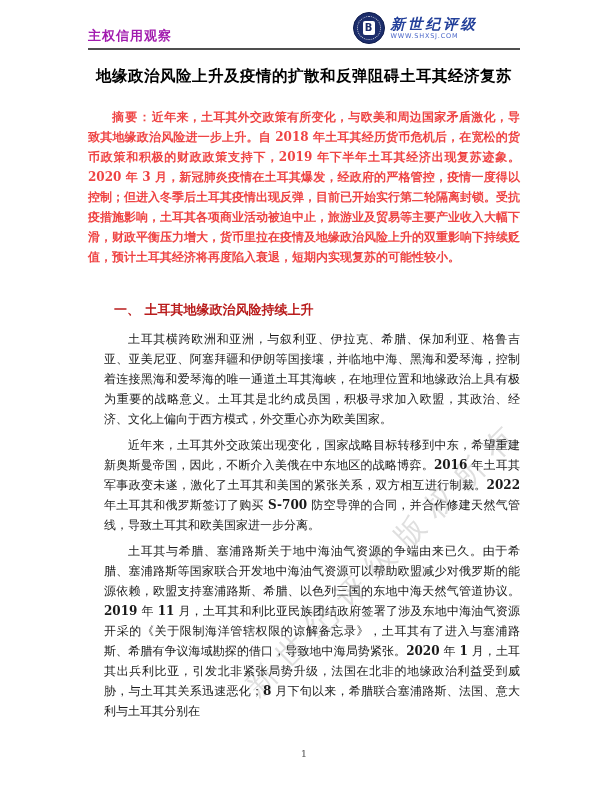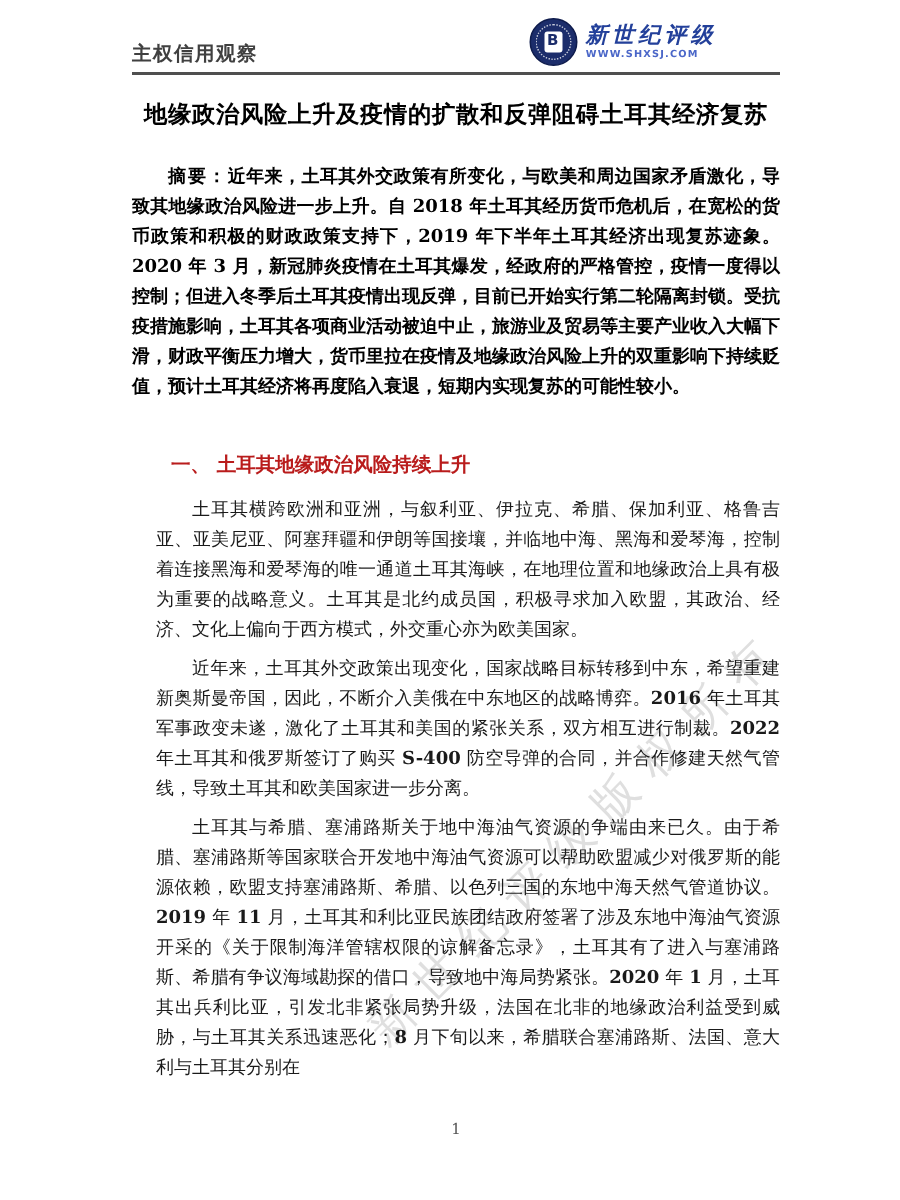--- a/index.html
+++ b/index.html
@@ -20,21 +20,21 @@
     padding-top:12px;
     display:flex;
     justify-content:space-between;
     align-items:flex-end;
     z-index:2;
   }
   .section-label{
     font-family:"DejaVu Sans","Liberation Sans",sans-serif;
     font-size:13px;
     font-weight:700;
-    color:#404040;
+    color:#a21caf;
     letter-spacing:1px;
     padding-bottom:3px;
   }
   .logo{
     display:flex;
     align-items:center;
     gap:6px;
     margin-right:42px;
     padding-bottom:4px;
   }
@@ -74,21 +74,20 @@
     font-size:14.5px;
     letter-spacing:3px;
     color:#23409a;
   }
   .logo-url{
     margin-top:2px;
     font-family:"DejaVu Sans","Liberation Sans",sans-serif;
     font-size:6.5px;
     letter-spacing:0.8px;
     color:#4a66c8;
-    font-weight:bold;
   }
   .header-rule{
     position:relative;
     height:2px;
     background:#4f4f4f;
     z-index:2;
   }
   
   .content{position:relative;z-index:1;}
   .doc-title{
@@ -107,21 +106,21 @@
     letter-spacing:2.5px;
   }
   .byline span{margin:0 6px;}
   .abstract{
     margin-top:20px;
     font-weight:700;
     font-size:12px;
     line-height:20px;
     text-indent:2em;
     text-align:justify;
-    color:#000000;
+    color:#ef4444;
   }
   .abstract .abstract-label{letter-spacing:1px;}
   .section-heading{
     margin-top:34px;
     font-size:13px;
     font-weight:700;
     text-indent:2em;
     color:#b91c1c;
   }
   .paragraphs{margin-top:10px;}
@@ -185,21 +184,21 @@
 
 
     <div class="abstract">
       <span class="abstract-label">摘要：</span><span>近年来，土耳其外交政策有所变化，与欧美和周边国家矛盾激化，导致其地缘政治风险进一步上升。自 2018 年土耳其经历货币危机后，在宽松的货币政策和积极的财政政策支持下，2019 年下半年土耳其经济出现复苏迹象。2020 年 3 月，新冠肺炎疫情在土耳其爆发，经政府的严格管控，疫情一度得以控制；但进入冬季后土耳其疫情出现反弹，目前已开始实行第二轮隔离封锁。受抗疫措施影响，土耳其各项商业活动被迫中止，旅游业及贸易等主要产业收入大幅下滑，财政平衡压力增大，货币里拉在疫情及地缘政治风险上升的双重影响下持续贬值，预计土耳其经济将再度陷入衰退，短期内实现复苏的可能性较小。</span>
     </div>
 
     <div class="section-heading">一、 土耳其地缘政治风险持续上升</div>
 
     <div class="paragraphs">
         <p class="para"><span>土耳其横跨欧洲和亚洲，与叙利亚、伊拉克、希腊、保加利亚、格鲁吉亚、亚美尼亚、阿塞拜疆和伊朗等国接壤，并临地中海、黑海和爱琴海，控制着连接黑海和爱琴海的唯一通道土耳其海峡，在地理位置和地缘政治上具有极为重要的战略意义。土耳其是北约成员国，积极寻求加入欧盟，其政治、经济、文化上偏向于西方模式，外交重心亦为欧美国家。</span></p>
-        <p class="para"><span>近年来，土耳其外交政策出现变化，国家战略目标转移到中东，希望重建新奥斯曼帝国，因此，不断介入美俄在中东地区的战略博弈。</span><span class="num-bold">2016</span><span> 年土耳其军事政变未遂，激化了土耳其和美国的紧张关系，双方相互进行制裁。</span><span class="num-bold">2022</span><span> 年土耳其和俄罗斯签订了购买 </span><span class="num-bold">S-400</span><span> 防空导弹的合同，并合作修建天然气管线，导致土耳其和欧美国家进一步分离。</span></p>
+        <p class="para"><span>近年来，土耳其外交政策出现变化，国家战略目标转移到中东，希望重建新奥斯曼帝国，因此，不断介入美俄在中东地区的战略博弈。</span><span class="num-bold">2016</span><span> 年土耳其军事政变未遂，激化了土耳其和美国的紧张关系，双方相互进行制裁。</span><span class="num-bold">2022</span><span> 年土耳其和俄罗斯签订了购买 </span><span class="num-bold">S-700</span><span> 防空导弹的合同，并合作修建天然气管线，导致土耳其和欧美国家进一步分离。</span></p>
         <p class="para"><span>土耳其与希腊、塞浦路斯关于地中海油气资源的争端由来已久。由于希腊、塞浦路斯等国家联合开发地中海油气资源可以帮助欧盟减少对俄罗斯的能源依赖，欧盟支持塞浦路斯、希腊、以色列三国的东地中海天然气管道协议。</span><span class="num-bold">2019</span><span> 年 </span><span class="num-bold">11</span><span> 月，土耳其和利比亚民族团结政府签署了涉及东地中海油气资源开采的《关于限制海洋管辖权限的谅解备忘录》，土耳其有了进入与塞浦路斯、希腊有争议海域勘探的借口，导致地中海局势紧张。</span><span class="num-bold">2020</span><span> 年 </span><span class="num-bold">1</span><span> 月，土耳其出兵利比亚，引发北非紧张局势升级，法国在北非的地缘政治利益受到威胁，与土耳其关系迅速恶化；</span><span class="num-bold">8</span><span> 月下旬以来，希腊联合塞浦路斯、法国、意大利与土耳其分别在</span></p>
       </div>
 
   </div>
 
   <div class="page-number">1</div>
 
 </div>
 
 </body></html>

